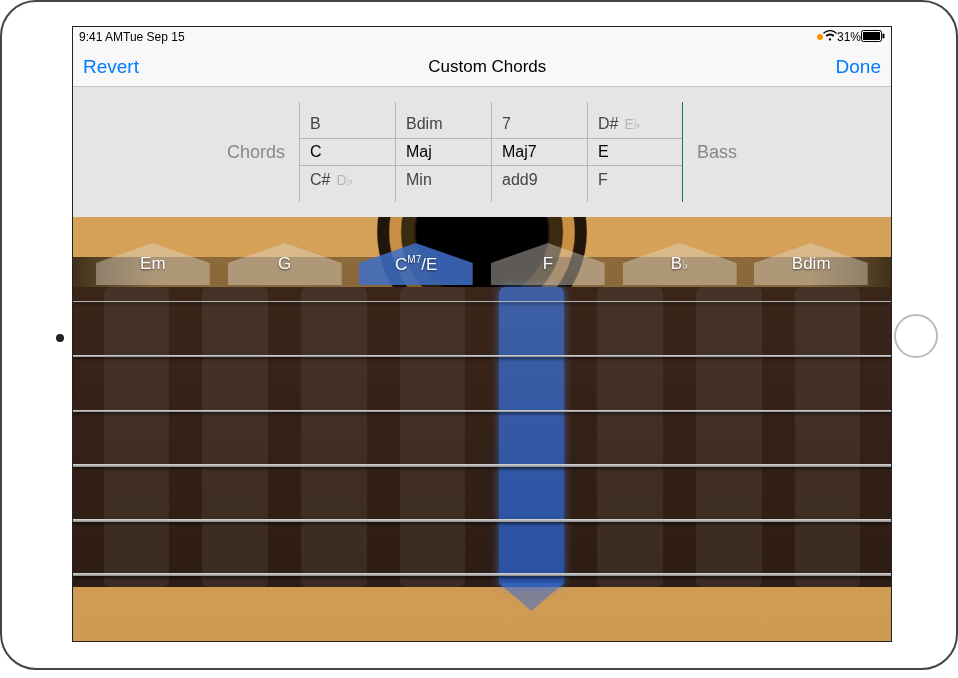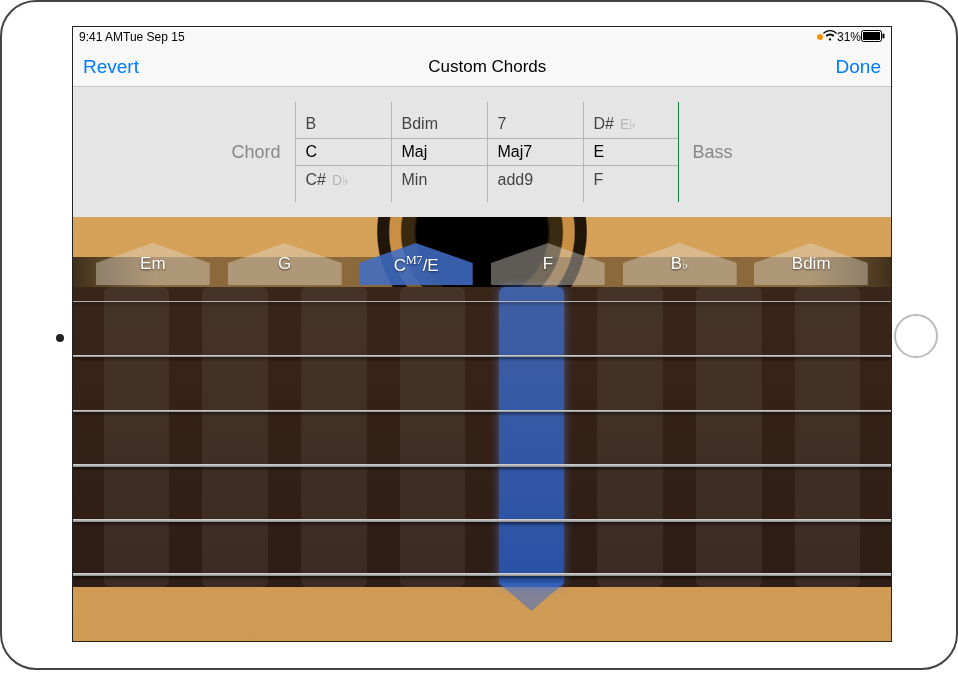--- a/index.html
+++ b/index.html
@@ -150,21 +150,21 @@
     flex: 1;
     height: 42px;
     position: relative;
     display: flex; align-items: center; justify-content: center;
     color: #fff;
     font-size: 17px;
     cursor: pointer;
   }
   .chord-tab svg { position: absolute; inset: 0; width: 100%; height: 100%; }
   .chord-tab .lab { position: relative; z-index: 2; text-shadow: 0 1px 2px rgba(0,0,0,0.6); }
-  .chord-tab .sup { font-size: 12px; vertical-align: super; font-family: Liberation Serif, serif; }
+  .chord-tab .sup { font-size: 10px; vertical-align: super; }
   .chord-tab .flat { font-size: 13px; }
   .fret-col {
     flex: 1;
     position: relative;
   }
   .fret-col .strum {
     position: absolute;
     left: 14%; right: 14%; top: 0; bottom: 0;
     background: rgba(240,235,225,0.07);
     border-radius: 6px;
@@ -223,21 +223,21 @@
       </div>
     </div>
 
     <div class="nav-bar">
       <div class="nav-left">Revert</div>
       <div class="nav-title">Custom Chords</div>
       <div class="nav-right">Done</div>
     </div>
 
     <div class="picker-area">
-      <div class="chord-label">Chord</div>
+      <div class="chord-label">Chords</div>
       <div id="picker-cols" style="display:flex">
           <div class="picker-col">
             <div class="picker-row">B</div>
             <div class="picker-row sel">C</div>
             <div class="picker-row">C#<span class="alt">D♭</span></div>
             <div class="sel-band"></div>
           </div>
           <div class="picker-col">
             <div class="picker-row">Bdim</div>
             <div class="picker-row sel">Maj</div>

